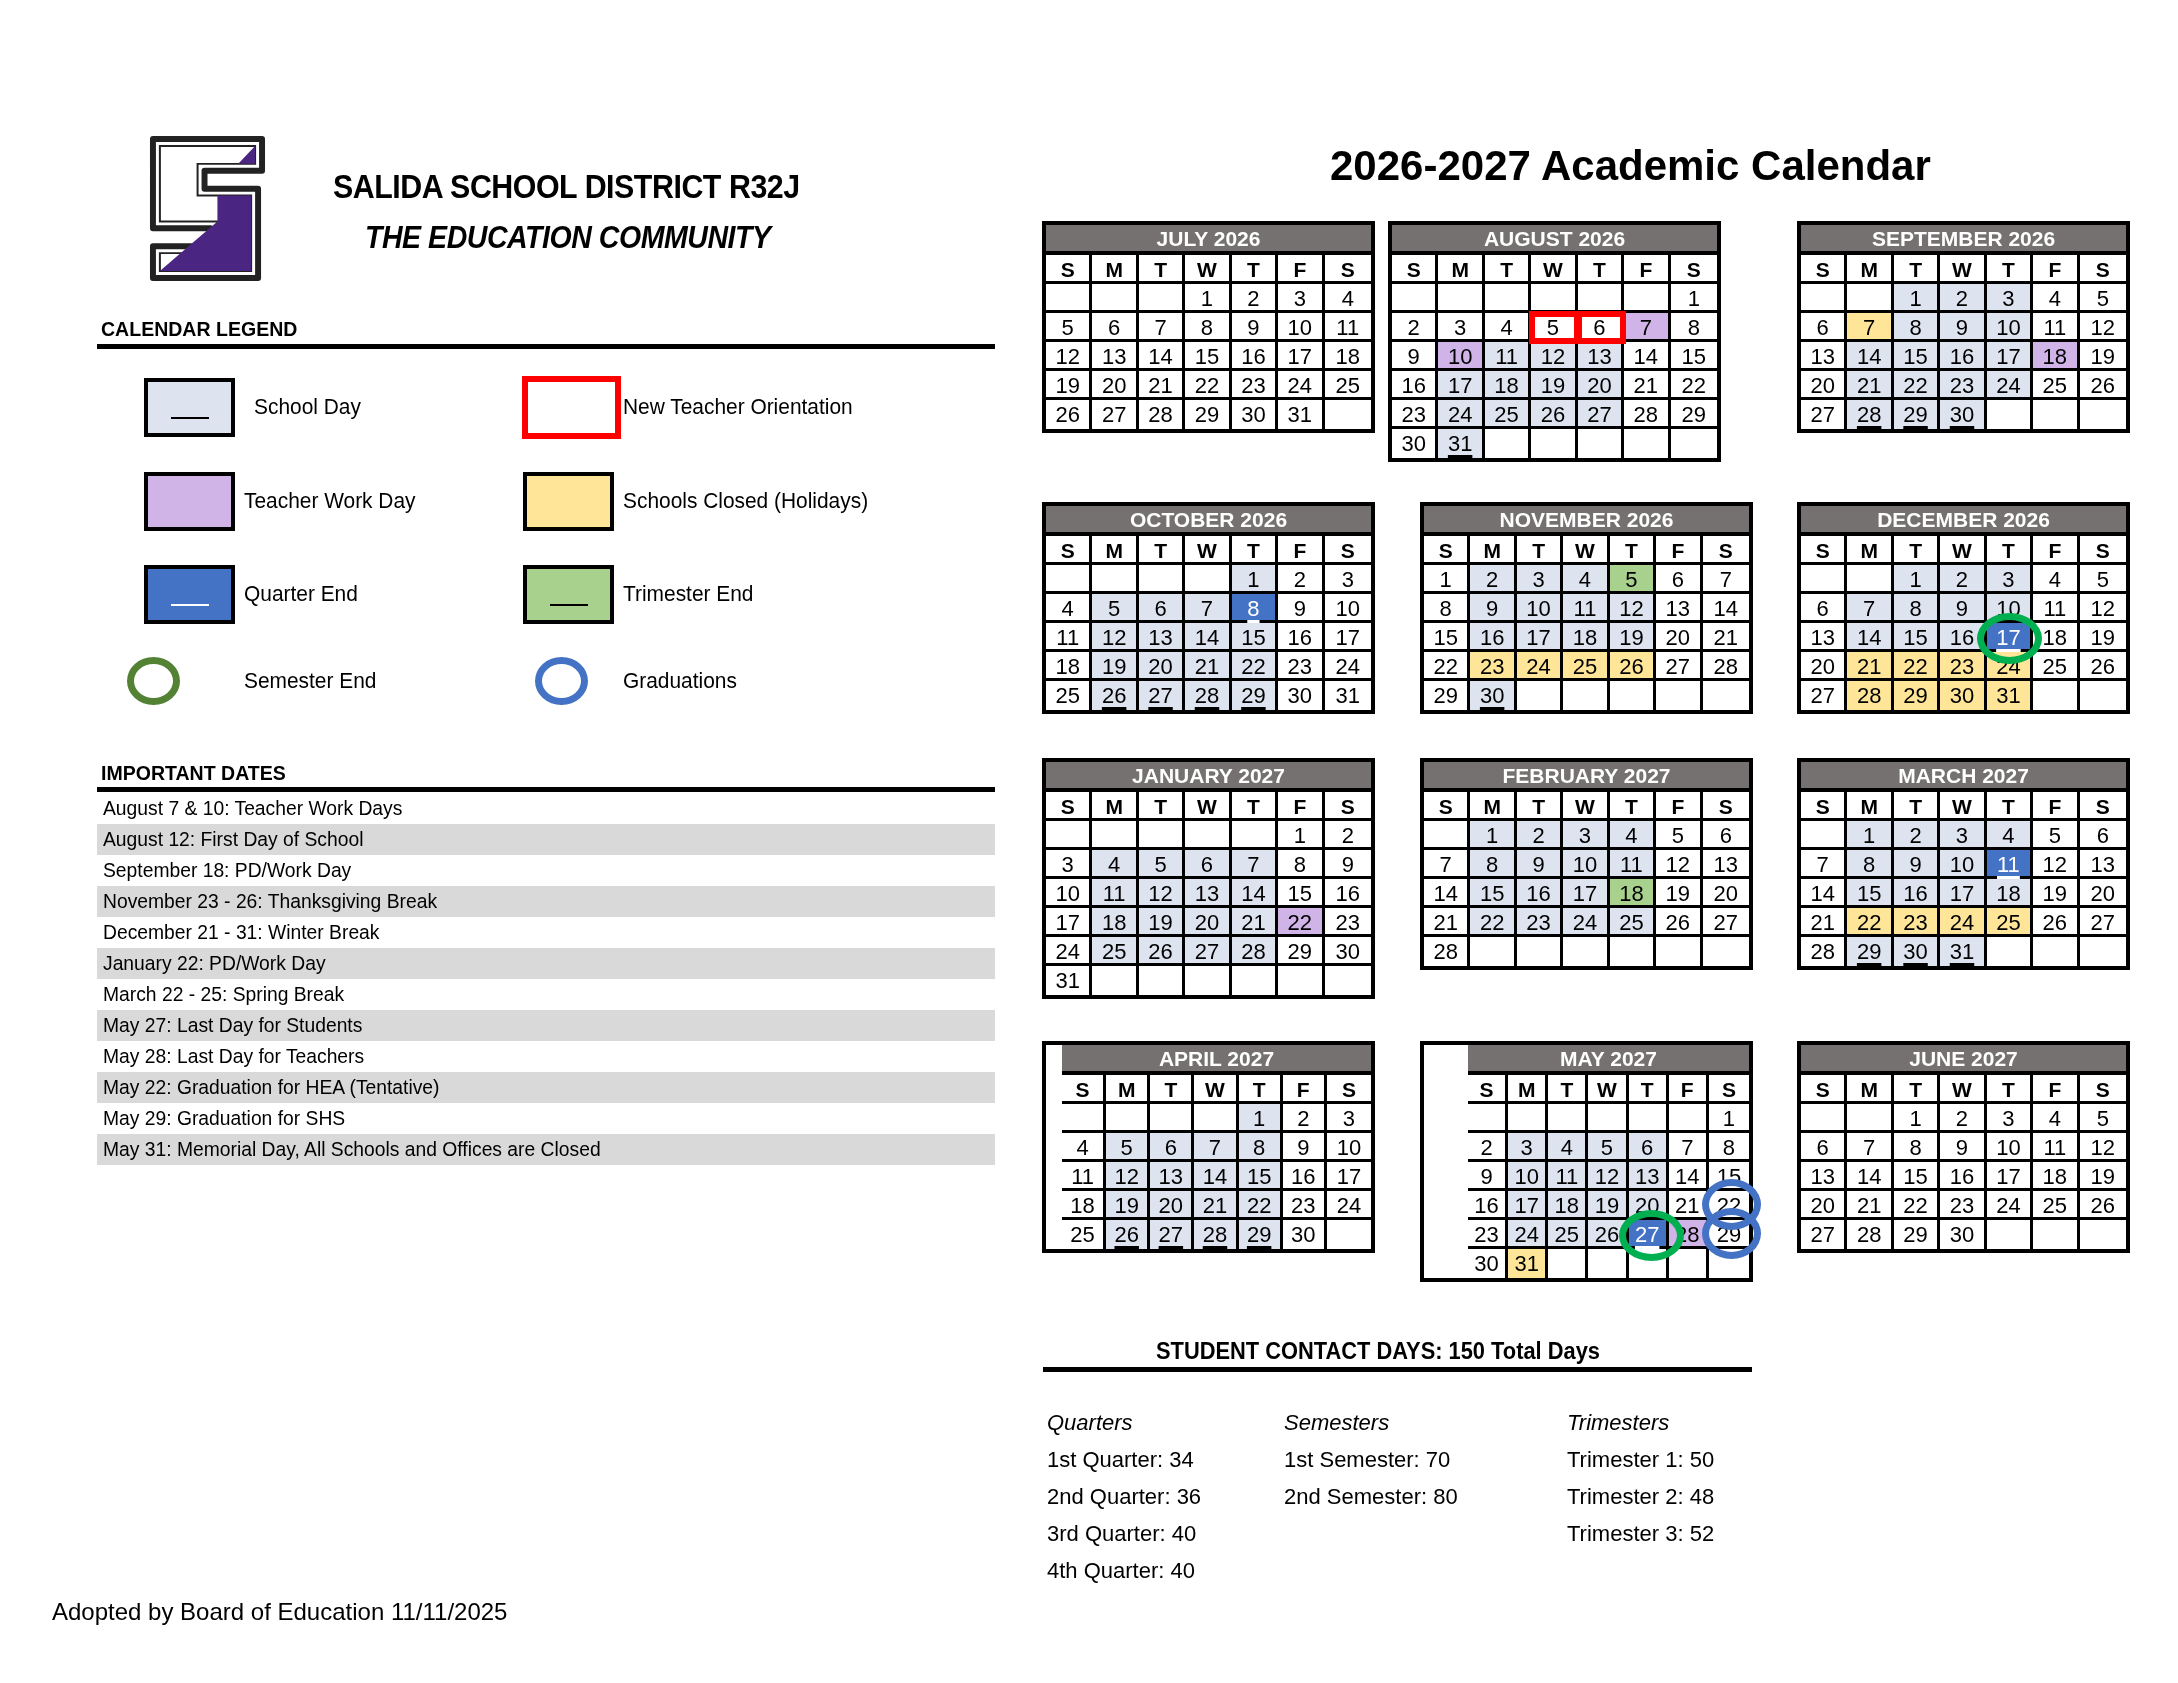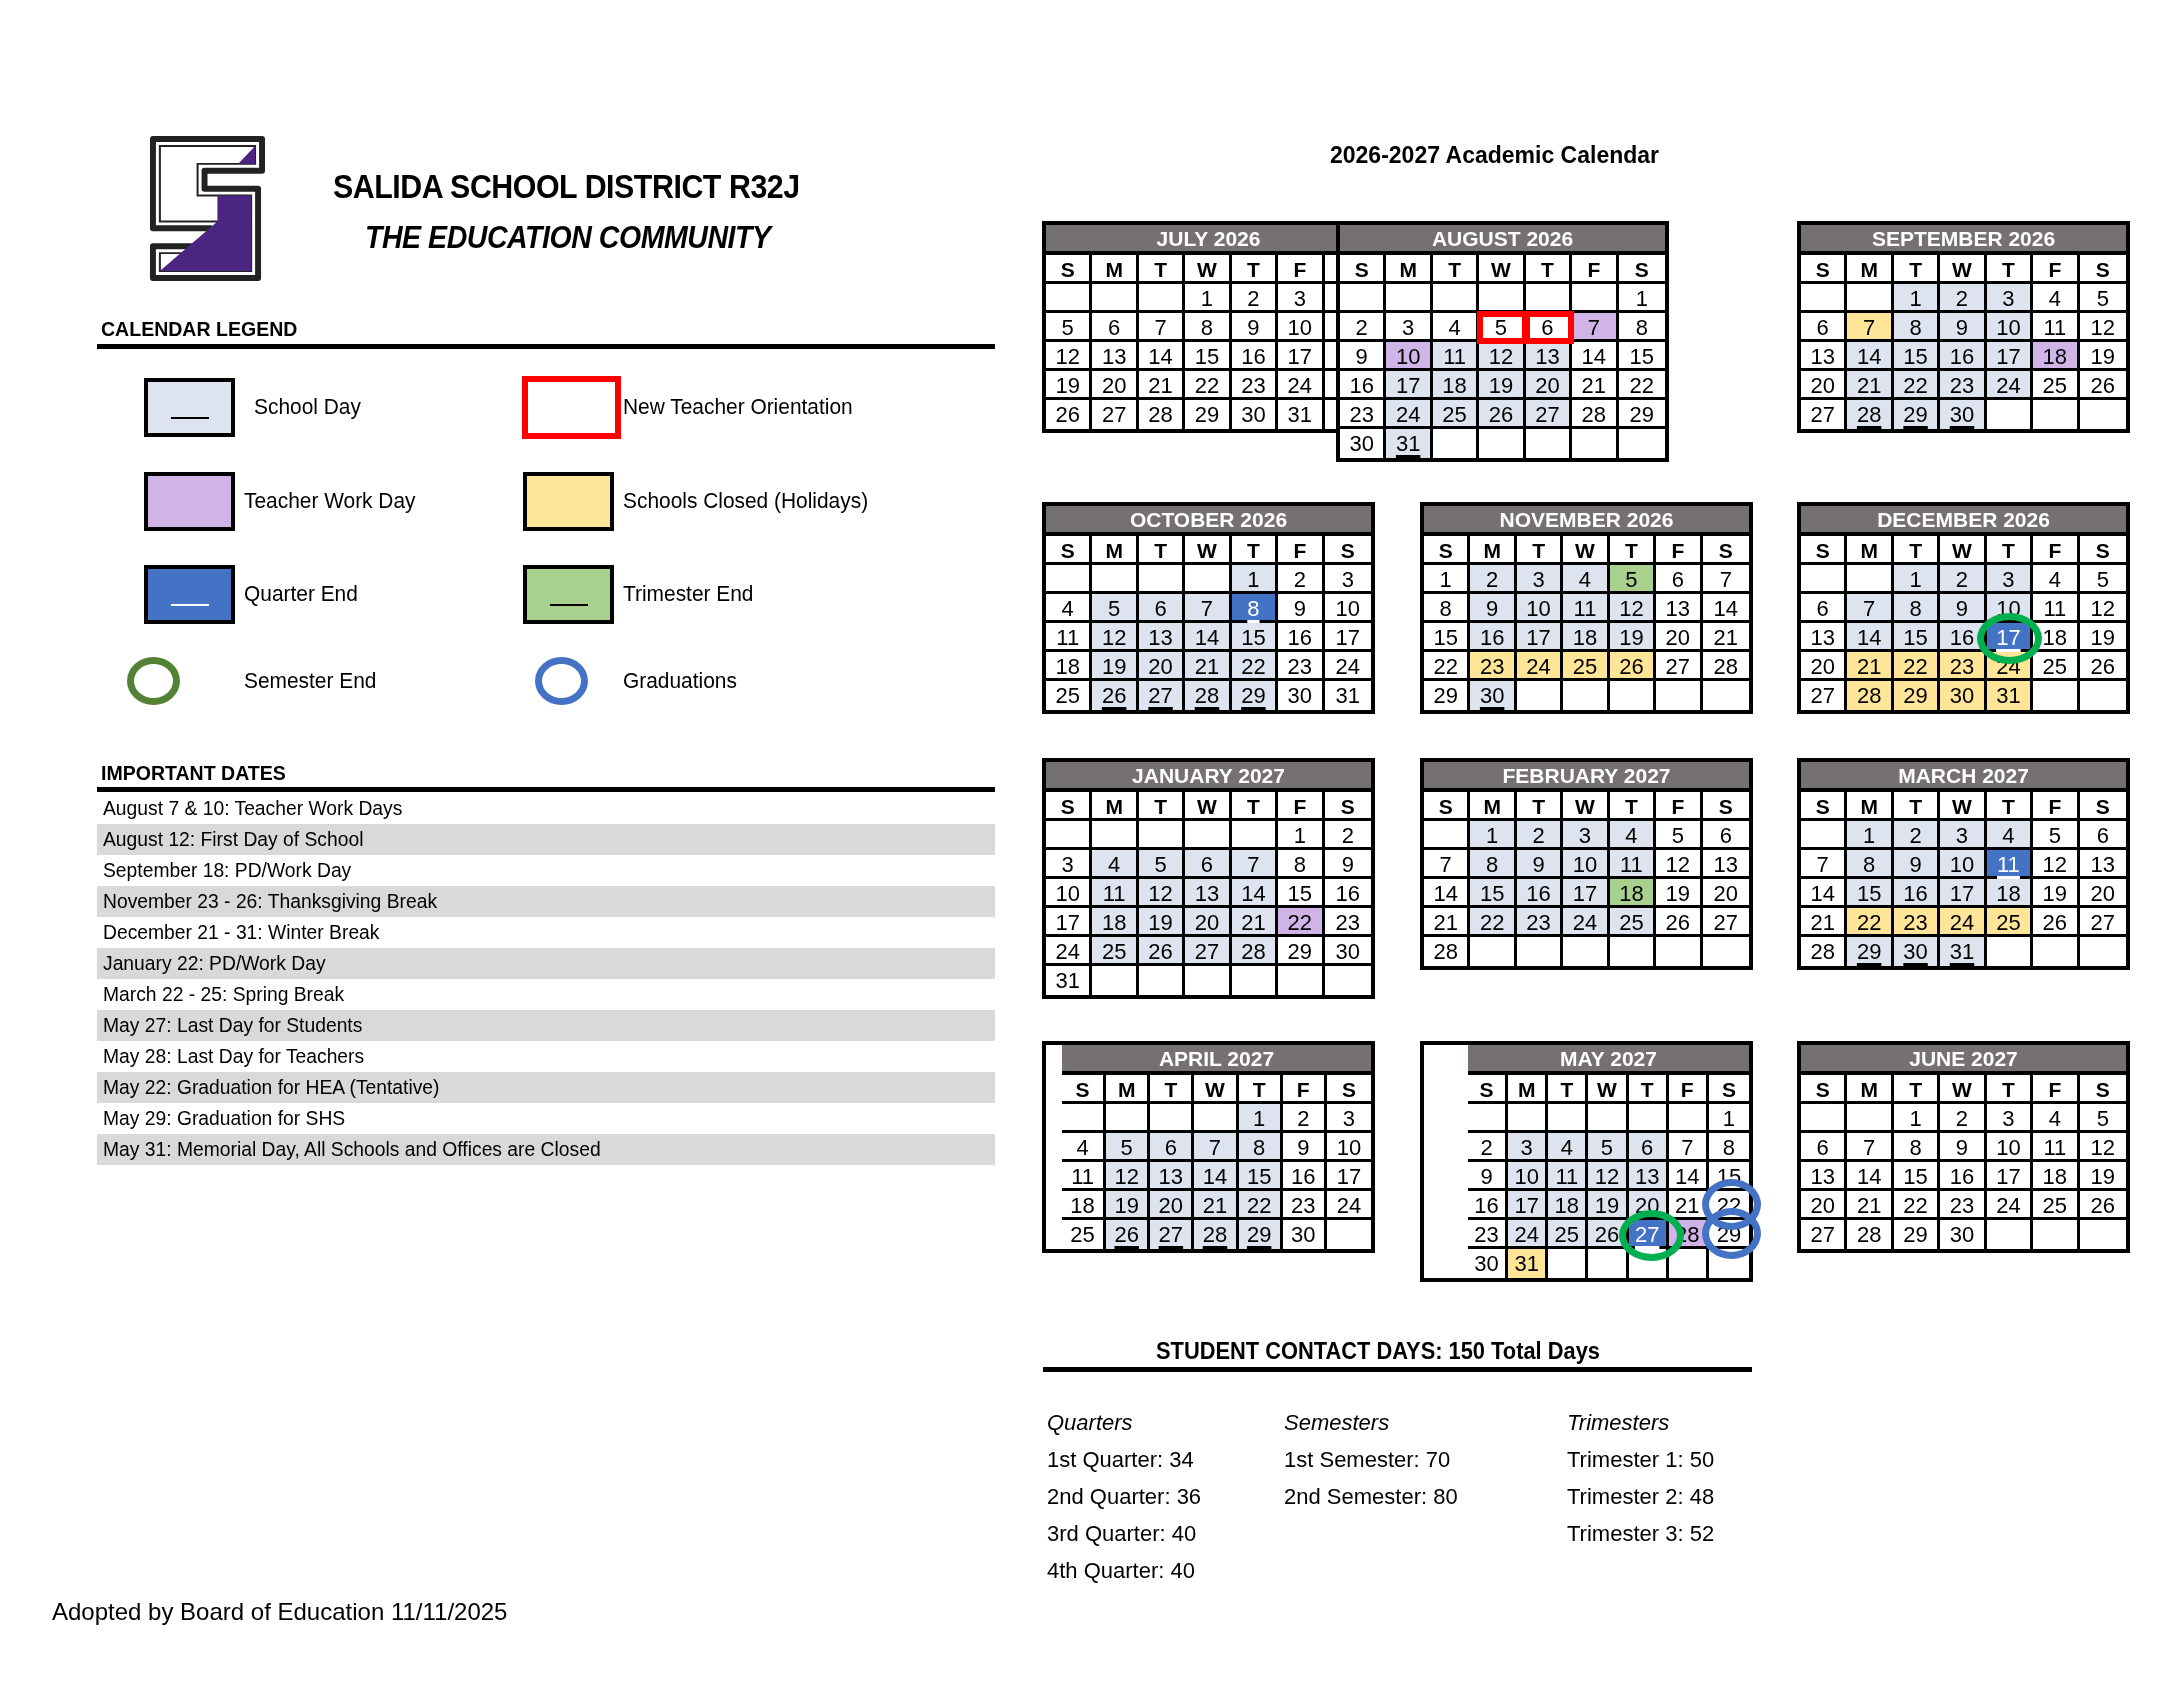--- a/index.html
+++ b/index.html
@@ -22,21 +22,21 @@
   .leg-box .dash.white { background: #fff; }
   .leg-label { font-size: 22px; transform: scaleX(0.95); transform-origin: left; }
   .leg-ring { width: 53px; height: 48px; box-sizing: border-box; border-radius: 50%; border: 7px solid; }
 
   
   .dates-list { left: 97px; top: 793px; width: 898px; }
   .date-row { height: 31px; line-height: 31px; font-size: 19.3px; padding-left: 6px; white-space: nowrap; }
   .date-row:nth-child(even) { background: #d9d9d9; }
 
   
-  .cal-title { left: 1330px; top: 142px; font-size: 23px; font-weight: bold; }
+  .cal-title { left: 1330px; top: 142px; font-size: 42px; font-weight: bold; }
 
   
   .month { position: absolute; width: 333px; box-sizing: border-box; border: 4px solid #000; background: #fff; }
   .month-head { background: #767171; color: #fff; text-align: center; font-weight: bold; font-size: 21px; height: 26px; line-height: 27px; border-bottom: 4px solid #000; }
   .month-grid { display: grid; grid-template-columns: repeat(7, 1fr); }
   .cell { height: 29px; line-height: 30px; text-align: center; font-size: 22px; border-right: 3px solid #000; border-bottom: 3px solid #000; box-sizing: border-box; position: relative; }
   .cell:nth-child(7n) { border-right: none; }
   .cell.dow { font-weight: bold; font-size: 21px; }
   .cell.last-row { border-bottom: none; }
   .cell.school { background: #dde4f0; }
@@ -168,21 +168,21 @@
       <div class="cell"><span>25</span></div>
       <div class="cell last-row"><span>26</span></div>
       <div class="cell last-row"><span>27</span></div>
       <div class="cell last-row"><span>28</span></div>
       <div class="cell last-row"><span>29</span></div>
       <div class="cell last-row"><span>30</span></div>
       <div class="cell last-row"><span>31</span></div>
       <div class="cell last-row"></div>
     </div>
   </div>
-<div class="month" style="left:1336px; top:221px;">
+<div class="month" style="left:1388px; top:221px;">
     <div class="month-head">AUGUST 2026</div>
     <div class="month-grid">
       <div class="cell dow">S</div>
       <div class="cell dow">M</div>
       <div class="cell dow">T</div>
       <div class="cell dow">W</div>
       <div class="cell dow">T</div>
       <div class="cell dow">F</div>
       <div class="cell dow">S</div>
       <div class="cell"></div>

